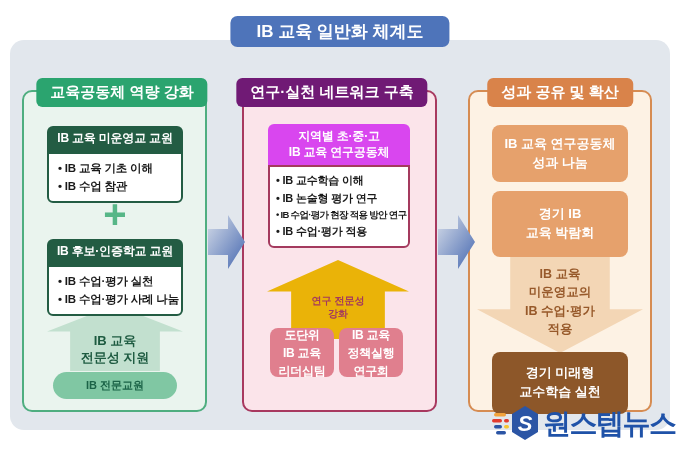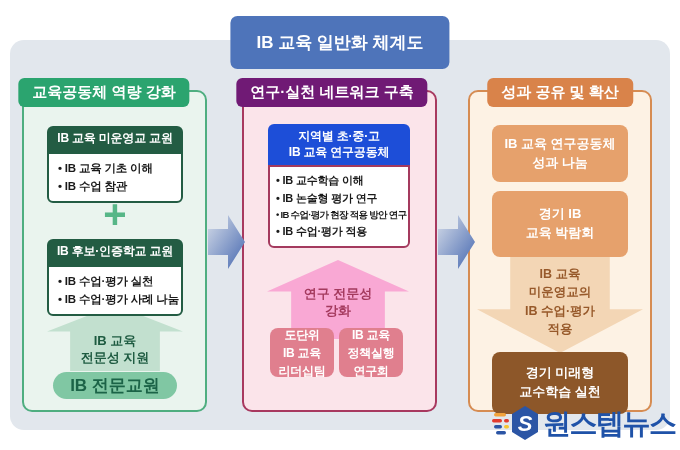--- a/index.html
+++ b/index.html
@@ -2,33 +2,33 @@
 <html><head>
 <meta charset="utf-8">
 <style>
   html,body{margin:0;padding:0;background:#fff;}
   .stage{position:relative;width:680px;height:450px;background:#ffffff;
          font-family:"Liberation Sans",sans-serif;overflow:hidden;}
   .panel{position:absolute;left:10px;top:40px;width:660px;height:390px;
          background:#e2e7ed;border-radius:14px;}
   .title{position:absolute;left:340px;top:16px;transform:translateX(-50%);
          background:#4e74ba;color:#fff;font-size:17px;font-weight:bold;
-         padding:15px 26px;border-radius:7px;white-space:nowrap;z-index:5;}
+         padding:4px 26px;border-radius:7px;white-space:nowrap;z-index:5;}
 
   
   .frame{position:absolute;top:90px;height:322px;border-radius:10px;
          border:2px solid;box-sizing:border-box;z-index:1;}
   .frame.green{left:22px;width:185px;background:#eaf4ee;border-color:#4fae80;}
   .frame.rose{left:242px;width:195px;background:#fbe4ea;border-color:#a8395f;}
   .frame.orange{left:468px;width:184px;background:#fdf2e4;border-color:#d68c52;}
 
   .col-header{position:absolute;top:78px;transform:translateX(-50%);color:#fff;
          font-weight:bold;font-size:15px;padding:5px 14px;border-radius:6px;
          white-space:nowrap;z-index:4;}
-  .col-header.green{left:104px;background:#2ba46f;}
+  .col-header.green{left:122px;background:#2ba46f;}
   .col-header.rose{left:332px;background:#701a75;text-align:center;}
   .col-header.orange{left:560px;background:#d9834a;}
 
   
   .infobox{position:absolute;z-index:3;box-sizing:border-box;border-radius:30px;}
   .ib-head{color:#fff;font-weight:bold;text-align:center;padding:5px 3px;
          border-radius:6px 6px 0 0;font-size:12px;letter-spacing:-0.2px;
          line-height:1.3;white-space:pre-line;}
   .ib-body{background:#fff;border:2px solid;border-radius:0 0 6px 6px;
          padding:5px 4px 6px 9px;}
@@ -36,40 +36,40 @@
          white-space:nowrap;letter-spacing:-0.2px;}
   .bullet::before{content:"\2022  ";}
   #g-box1{left:47px;top:126px;width:136px;}
   #g-box2{left:47px;top:239px;width:136px;}
   #g-box1 .ib-head,#g-box2 .ib-head{background:#235c43;}
   #g-box1 .ib-body,#g-box2 .ib-body{border-color:#235c43;}
   .plus{position:absolute;left:115px;top:194px;transform:translateX(-50%);
          color:#57b687;font-size:40px;font-weight:900;line-height:1;z-index:3;}
 
   #m-box1{left:268px;top:124px;width:142px;}
-  #m-box1 .ib-head{background:#1d4ed8;}
+  #m-box1 .ib-head{background:#d946ef;}
   #m-box1 .ib-body{border-color:#a43a5e;padding-left:6px;}
   #m-box1 .bullet{font-size:11px;}
   #m-box1 .bullet:nth-child(3){font-size:9.5px;letter-spacing:-0.7px;}
 
   
   .big-arrow{position:absolute;display:flex;align-items:flex-end;justify-content:center;
          text-align:center;font-weight:bold;line-height:1.3;z-index:2;white-space:pre-line;}
   .up{clip-path:polygon(50% 0,100% 40%,83% 40%,83% 100%,17% 100%,17% 40%,0 40%);}
   #g-arrow{left:47px;top:305px;width:136px;height:62px;background:#c2e0cf;
          color:#1e5b41;font-size:13px;padding-bottom:4px;}
-  #m-arrow{left:267px;top:260px;width:142px;height:60px;background:#f9a8d4;
-         color:#a43a5e;font-size:13px;padding-bottom:19px;}
+  #m-arrow{left:267px;top:260px;width:142px;height:60px;background:#eab308;
+         color:#a43a5e;font-size:10px;padding-bottom:19px;}
   #o-arrow{left:477px;top:256px;width:166px;height:97px;background:#f3d6b5;
          color:#97592a;font-size:12.5px;align-items:center;line-height:1.45;
          padding-bottom:6px;box-sizing:border-box;
          clip-path:polygon(20% 0,80% 0,80% 55%,100% 55%,50% 100%,0 55%,20% 55%);}
 
   .pill{position:absolute;left:53px;top:372px;width:124px;height:27px;background:#80c7a3;
-         border-radius:14px;color:#1b6347;font-weight:bold;font-size:17px;
+         border-radius:14px;color:#1b6347;font-weight:bold;font-size:11px;
          display:flex;align-items:center;justify-content:center;z-index:3;}
 
   .team{position:absolute;top:328px;width:64px;height:49px;background:#e07f8e;
          border-radius:8px;color:#fff;font-weight:bold;font-size:12px;display:flex;
          align-items:center;justify-content:center;text-align:center;line-height:1.5;
          white-space:pre-line;z-index:3;letter-spacing:-0.3px;}
   #team1{left:270px;} #team2{left:339px;}
 
   .obox{position:absolute;left:492px;width:136px;background:#e6a16c;border-radius:8px;
          color:#fff;font-weight:bold;font-size:13px;display:flex;align-items:center;

